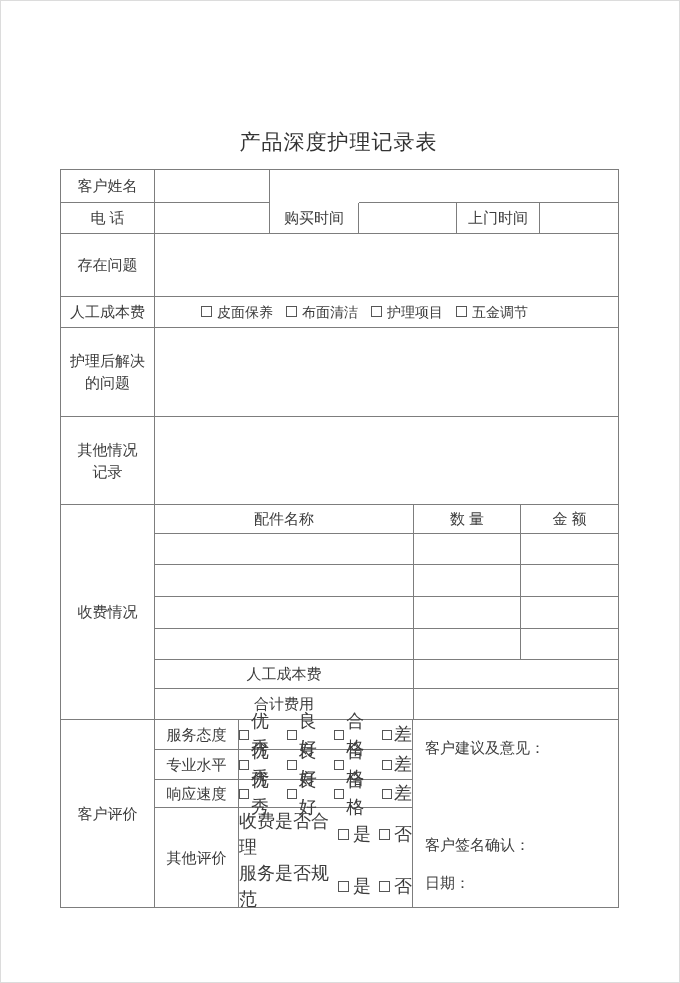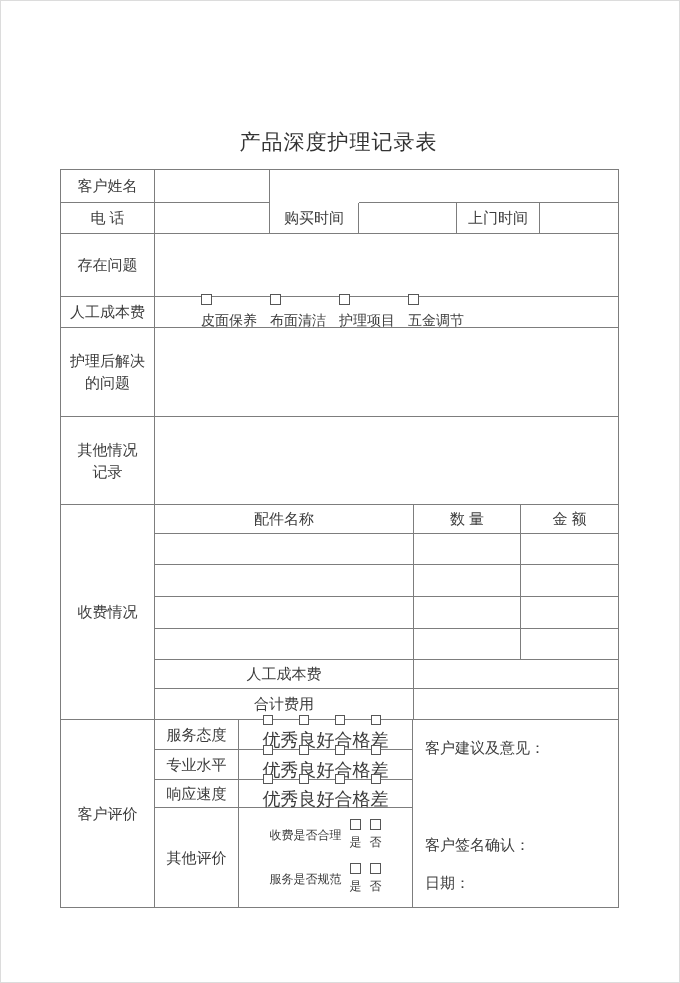--- a/index.html
+++ b/index.html
@@ -28,25 +28,25 @@
     font-size:15px;color:var(--ink);line-height:1.45;
   }
   .no-r{border-right:none;}
   .no-b{border-bottom:none;}
   .pre{white-space:pre-line;text-align:center;}
   .cb{
     display:inline-block;width:11px;height:11px;flex:none;
     border:1px solid #565656;background:#fff;box-sizing:border-box;
   }
   .cb-s{width:10px;height:10px;}
-  .opt{display:inline-flex;gap:5px;flex-direction:column;}
+  .opt{display:inline-flex;align-items:center;gap:5px;}
   .care-row{justify-content:flex-start;padding-left:46px;gap:13px;font-size:14px;}
   .rating{font-size:18px;}
   .rating .opt{gap:2px;}
-  .yn-cell{flex-direction:column;justify-content:space-evenly;align-items:center;font-size:12px;}
+  .yn-cell{flex-direction:column;justify-content:space-evenly;align-items:center;font-size:18px;}
   .yn-line{display:flex;align-items:center;gap:8px;}
   .yn-opts{display:inline-flex;align-items:center;gap:8px;}
   .yn-opts .opt{gap:4px;}
   .free-cell{display:block;}
   .free-line{position:absolute;left:12px;font-size:15px;white-space:nowrap;}
 </style>
 </head>
 <body>
 
 <div class="page">

